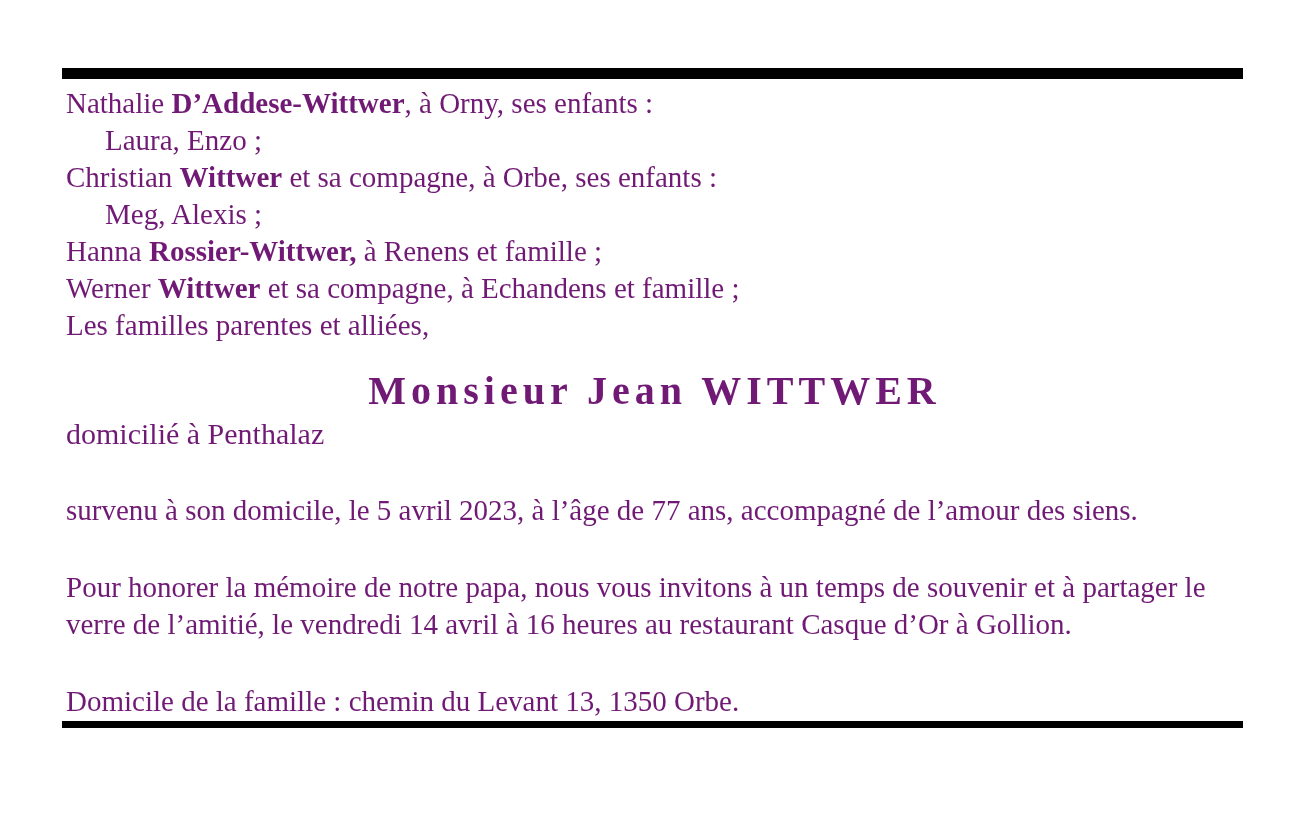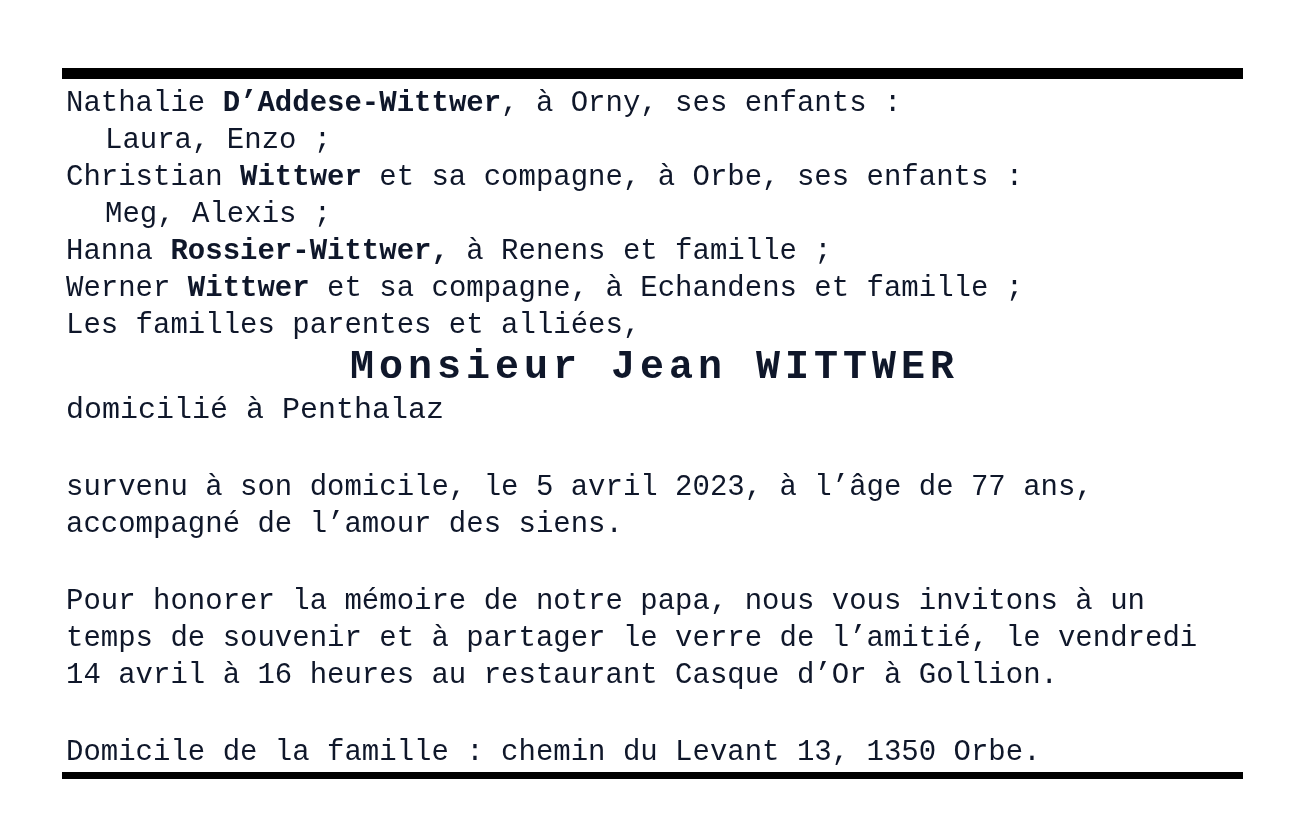--- a/index.html
+++ b/index.html
@@ -2,22 +2,22 @@
 <html lang="fr"><head>
 <meta charset="utf-8">
 <style>
   * { margin: 0; padding: 0; box-sizing: border-box; }
   html, body { background: #ffffff; }
   .page {
     position: relative;
     width: 1314px;
     height: 832px;
     background: #ffffff;
-    color: #0f172a;
-    font-family: Liberation Mono, monospace;
+    color: #701a75;
+    font-family: Liberation Serif, serif;
     overflow: hidden;
   }
   .content {
     position: absolute;
     left: 62px;
     top: 68px;
     width: 1181px;
   }
   .rule {
     background: #000000;
@@ -31,20 +31,21 @@
   }
   .family-block { margin-top: 6px; }
   .line {
     font-size: 29px;
     line-height: 37px;
     white-space: nowrap;
   }
   .line .b { font-weight: bold; }
   .line.indent { padding-left: 39px; }
   .deceased-heading {
+    margin-top: 23px;
     font-size: 40px;
     font-weight: bold;
     letter-spacing: 5px;
     line-height: 48px;
     text-align: center;
   }
   .residence-line {
     font-size: 30px;
     line-height: 37px;
     text-align: left;

